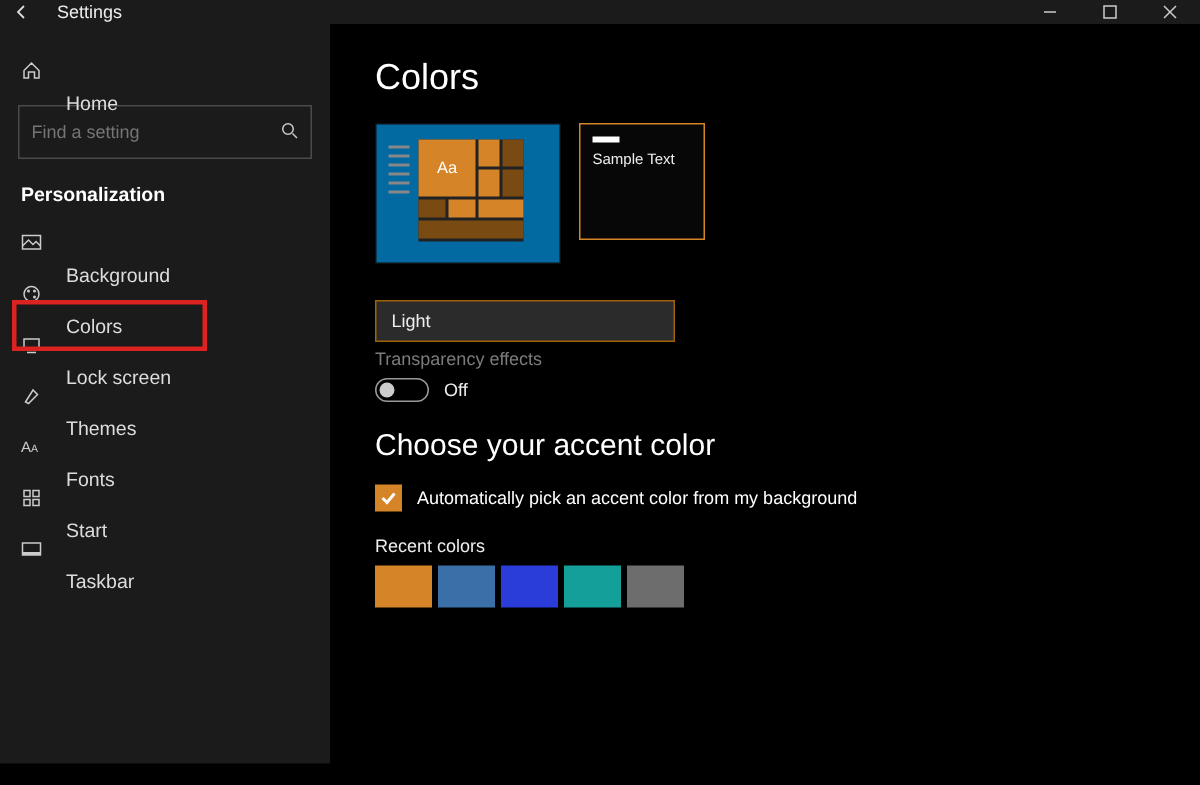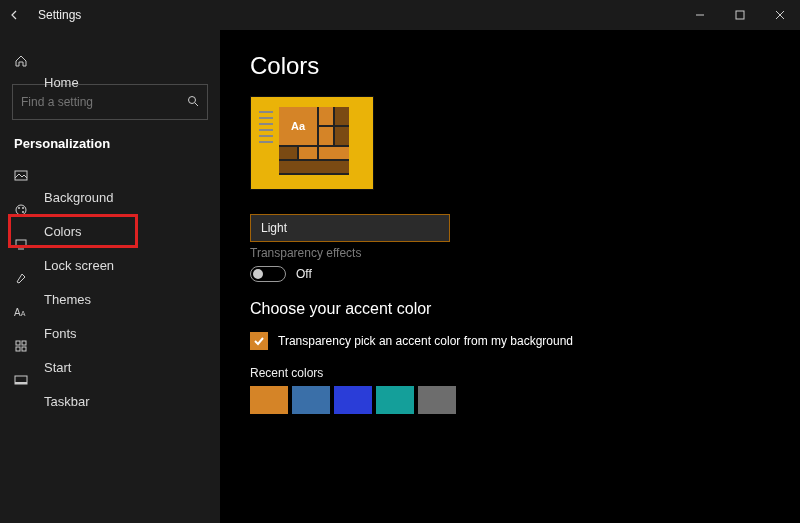--- a/index.html
+++ b/index.html
@@ -1,17 +1,17 @@
 <!DOCTYPE html>
 <html><head>
 <meta charset="utf-8">
 <style>
   * { margin:0; padding:0; box-sizing:border-box; font-family:"Segoe UI", Arial, sans-serif; }
   body { width:800px; height:523px; background:#000; overflow:hidden; color:#fff; position:relative; }
-  .titlebar { height:30px; display:flex; align-items:center; background:#1b1b1b; }
+  .titlebar { height:16px; display:flex; align-items:center; background:#1b1b1b; }
   .titlebar .back { width:30px; height:30px; display:flex; align-items:center; justify-content:center; color:#ddd; }
   .titlebar .title { font-size:12px; color:#eee; margin-left:8px; }
   .titlebar .spacer { flex:1; }
   .titlebar .winbtn { width:40px; height:30px; display:flex; align-items:center; justify-content:center; color:#ccc; }
 
   .layout { display:flex; height:calc(100% - 30px); }
   .sidebar { width:220px; background:#1b1b1b; padding-top:14px; }
   .content { flex:1; background:#000; padding:16px 0 0 30px; position:relative; overflow:hidden; }
 
   .side-row { display:flex; align-items:center; height:34px; padding:0 14px; color:#ddd; font-size:13px; }
@@ -20,42 +20,42 @@
   .section-label { padding:12px 14px 8px; font-size:13px; font-weight:600; color:#fff; }
   .searchwrap { margin:6px 12px 4px; border:1px solid #4a4a4a; height:30px; display:flex; align-items:center; padding:17px 8px; }
   .searchwrap input { background:transparent; border:none; outline:none; color:#aaa; font-size:12px; flex:1; }
   .searchwrap .sicon { color:#ccc; font-size:12px; }
 
   .highlight-colors { border:3px solid #d22; width:130px; height:34px; position:absolute; left:8px; top:184px; pointer-events:none; }
 
   h1.page-title { font-size:24px; font-weight:400; color:#fff; margin-bottom:16px; margin-top:6px; }
 
   .preview-area { display:flex; gap:12px; margin-bottom:24px; }
-  .preview1 { width:124px; height:94px; background:#eab308; border:1px solid #111; position:relative; padding:10px 4px 4px 8px; display:flex; gap:6px;font-weight:bold; }
+  .preview1 { width:124px; height:94px; background:#0369a1; border:1px solid #111; position:relative; padding:10px 4px 4px 8px; display:flex; gap:6px; }
   .preview1 .lines { display:flex; flex-direction:column; gap:4px; padding-top:4px; }
   .preview1 .lines div { width:14px; height:2px; background:#888; }
   .preview1 .tile { width:70px; height:68px; background:#222; position:relative; }
   .preview1 .tile .bigsq { position:absolute; left:0; top:0; width:38px; height:38px; background:#d58427; display:flex; align-items:center; justify-content:center; font-size:11px; color:#fff; }
   .preview1 .tile .sq { position:absolute; background:#d58427; }
   .preview1 .tile .g { position:absolute; background:#7a4a13; }
   .preview2 { width:84px; height:78px; border:1px solid #d58427; background:#070707; padding:8px; }
   .preview2 .bar { width:18px; height:4px; background:#fff; margin-bottom:6px; }
   .preview2 .txt { font-size:10px; color:#eee; }
 
   .dropdown { width:200px; background:#2b2b2b; border:1px solid #a16207; margin-top:6px; }
   .dropdown .opt { height:26px; display:flex; align-items:center; padding:0 10px; font-size:12px; color:#eee; }
   .opt.dark { background:#441010; border:3px solid #d22; box-sizing:border-box; height:30px; }
 
   .trans-label { font-size:12px; color:#7c7c7c; margin-top:4px; }
   .toggle-row { display:flex; align-items:center; gap:10px; margin-top:6px; margin-bottom:18px; }
   .toggle { width:36px; height:16px; border:1px solid #999; border-radius:10px; position:relative; }
   .toggle::after { content:""; position:absolute; left:2px; top:2px; width:10px; height:10px; background:#ccc; border-radius:50%; }
   .toggle-text { font-size:12px; color:#eee; }
 
-  .sect-head { font-size:16px; font-weight:400; color:#fff; margin-bottom:14px; }
+  .sect-head { font-size:20px; font-weight:400; color:#fff; margin-bottom:14px; }
 
   .check-row { display:flex; align-items:center; gap:10px; margin-bottom:16px; }
   .checkbox { width:18px; height:18px; background:#d58427; display:flex; align-items:center; justify-content:center; }
   .checkbox svg { width:12px; height:12px; }
   .check-label { font-size:12px; color:#fff; }
 
   .recent-label { font-size:12px; color:#eee; margin-bottom:6px; }
   .swatch-row { display:flex; gap:4px; }
   .swatch { width:38px; height:28px; }
 
@@ -197,41 +197,45 @@
           <div class="sq" style="left:40px;top:0;width:14px;height:18px"></div>
           <div class="g" style="left:56px;top:0;width:14px;height:18px"></div>
           <div class="sq" style="left:40px;top:20px;width:14px;height:18px"></div>
           <div class="g" style="left:56px;top:20px;width:14px;height:18px"></div>
           <div class="g" style="left:0;top:40px;width:18px;height:12px"></div>
           <div class="sq" style="left:20px;top:40px;width:18px;height:12px"></div>
           <div class="sq" style="left:40px;top:40px;width:30px;height:12px"></div>
           <div class="g" style="left:0;top:54px;width:70px;height:12px"></div>
         </div>
       </div>
+      <div class="preview2">
+        <div class="bar"></div>
+        <div class="txt">Sample Text</div>
+      </div>
     </div>
 
     <div class="dropdown">
       <div class="opt">Light</div>
     </div>
 
     <div class="trans-label">Transparency effects</div>
     <div class="toggle-row">
       <div class="toggle"></div>
       <div class="toggle-text">Off</div>
     </div>
 
     <div class="sect-head">Choose your accent color</div>
 
     <div class="check-row">
       <div class="checkbox">
         <svg viewBox="0 0 12 12">
             <path d="M2 6 L5 9 L10 3" stroke="#fff" stroke-width="2" fill="none"></path>
           </svg>
       </div>
-      <div class="check-label">Transparency pick an accent color from my background</div>
+      <div class="check-label">Automatically pick an accent color from my background</div>
     </div>
 
     <div class="recent-label">Recent colors</div>
     <div class="swatch-row">
       <div class="swatch" style="background:#d58427"></div>
       <div class="swatch" style="background:#3a6fa8"></div>
       <div class="swatch" style="background:#2a3dd8"></div>
       <div class="swatch" style="background:#149f9a"></div>
       <div class="swatch" style="background:#6d6d6d"></div>
     </div>

